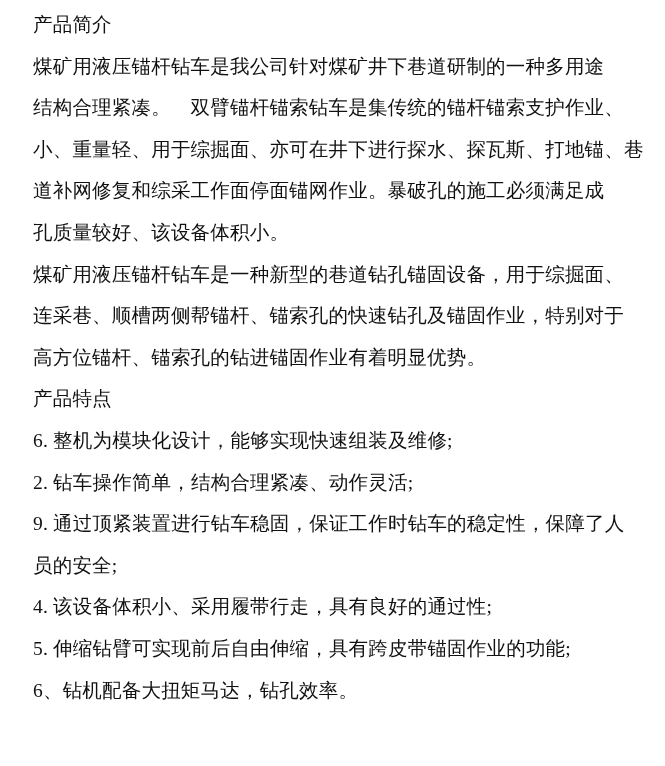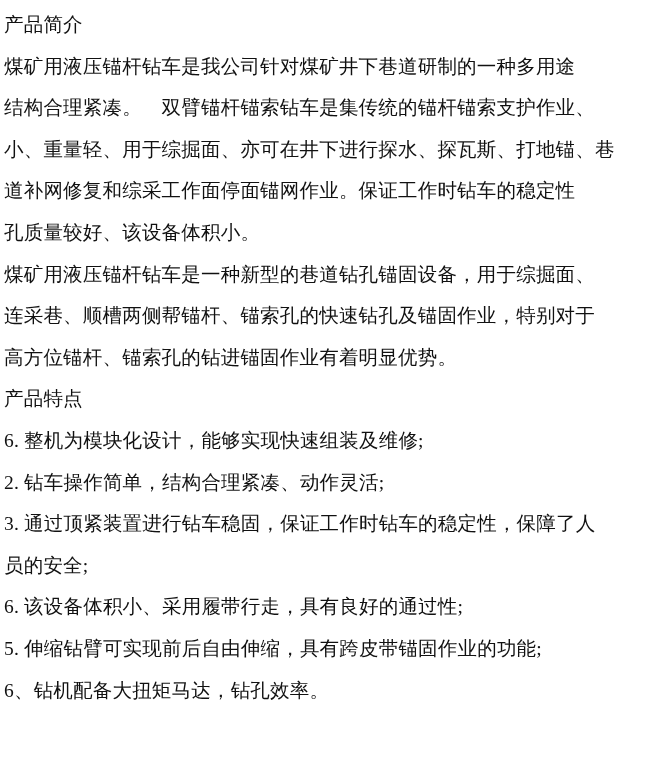--- a/index.html
+++ b/index.html
@@ -9,21 +9,21 @@
   }
   body {
     width: 665px;
     height: 766px;
     overflow: hidden;
   }
   .page {
     box-sizing: border-box;
     width: 665px;
     height: 766px;
-    padding: 4px 18px 0 4px;
+    padding: 4px 18px 0 33px;
     background: #ffffff;
     font-family: "Liberation Serif", "DejaVu Serif", serif;
     font-size: 19.5px;
     color: #111111;
   }
   .line {
     line-height: 41.6px;
     height: 41.6px;
     white-space: pre;
     letter-spacing: 0.2px;
@@ -36,30 +36,30 @@
 </head>
 <body>
 
 <div class="page">
 
   <div class="line heading">产品简介</div>
 
   <div class="line">煤矿用液压锚杆钻车是我公司针对煤矿井下巷道研制的一种多用途</div>
   <div class="line">结构合理紧凑。　双臂锚杆锚索钻车是集传统的锚杆锚索支护作业、</div>
   <div class="line">小、重量轻、用于综掘面、亦可在井下进行探水、探瓦斯、打地锚、巷</div>
-  <div class="line">道补网修复和综采工作面停面锚网作业。保证工作时钻车的稳定性</div>
+  <div class="line">道补网修复和综采工作面停面锚网作业。暴破孔的施工必须满足成</div>
   <div class="line">孔质量较好、该设备体积小。</div>
 
   <div class="line">煤矿用液压锚杆钻车是一种新型的巷道钻孔锚固设备，用于综掘面、</div>
   <div class="line">连采巷、顺槽两侧帮锚杆、锚索孔的快速钻孔及锚固作业，特别对于</div>
   <div class="line">高方位锚杆、锚索孔的钻进锚固作业有着明显优势。</div>
 
   <div class="line heading">产品特点</div>
 
   <div class="line">6. 整机为模块化设计，能够实现快速组装及维修;</div>
   <div class="line">2. 钻车操作简单，结构合理紧凑、动作灵活;</div>
-  <div class="line">3. 通过顶紧装置进行钻车稳固，保证工作时钻车的稳定性，保障了人</div>
+  <div class="line">9. 通过顶紧装置进行钻车稳固，保证工作时钻车的稳定性，保障了人</div>
   <div class="line">员的安全;</div>
-  <div class="line">6. 该设备体积小、采用履带行走，具有良好的通过性;</div>
+  <div class="line">4. 该设备体积小、采用履带行走，具有良好的通过性;</div>
   <div class="line">5. 伸缩钻臂可实现前后自由伸缩，具有跨皮带锚固作业的功能;</div>
   <div class="line">6、钻机配备大扭矩马达，钻孔效率。</div>
 
 </div>
 
 </body></html>

